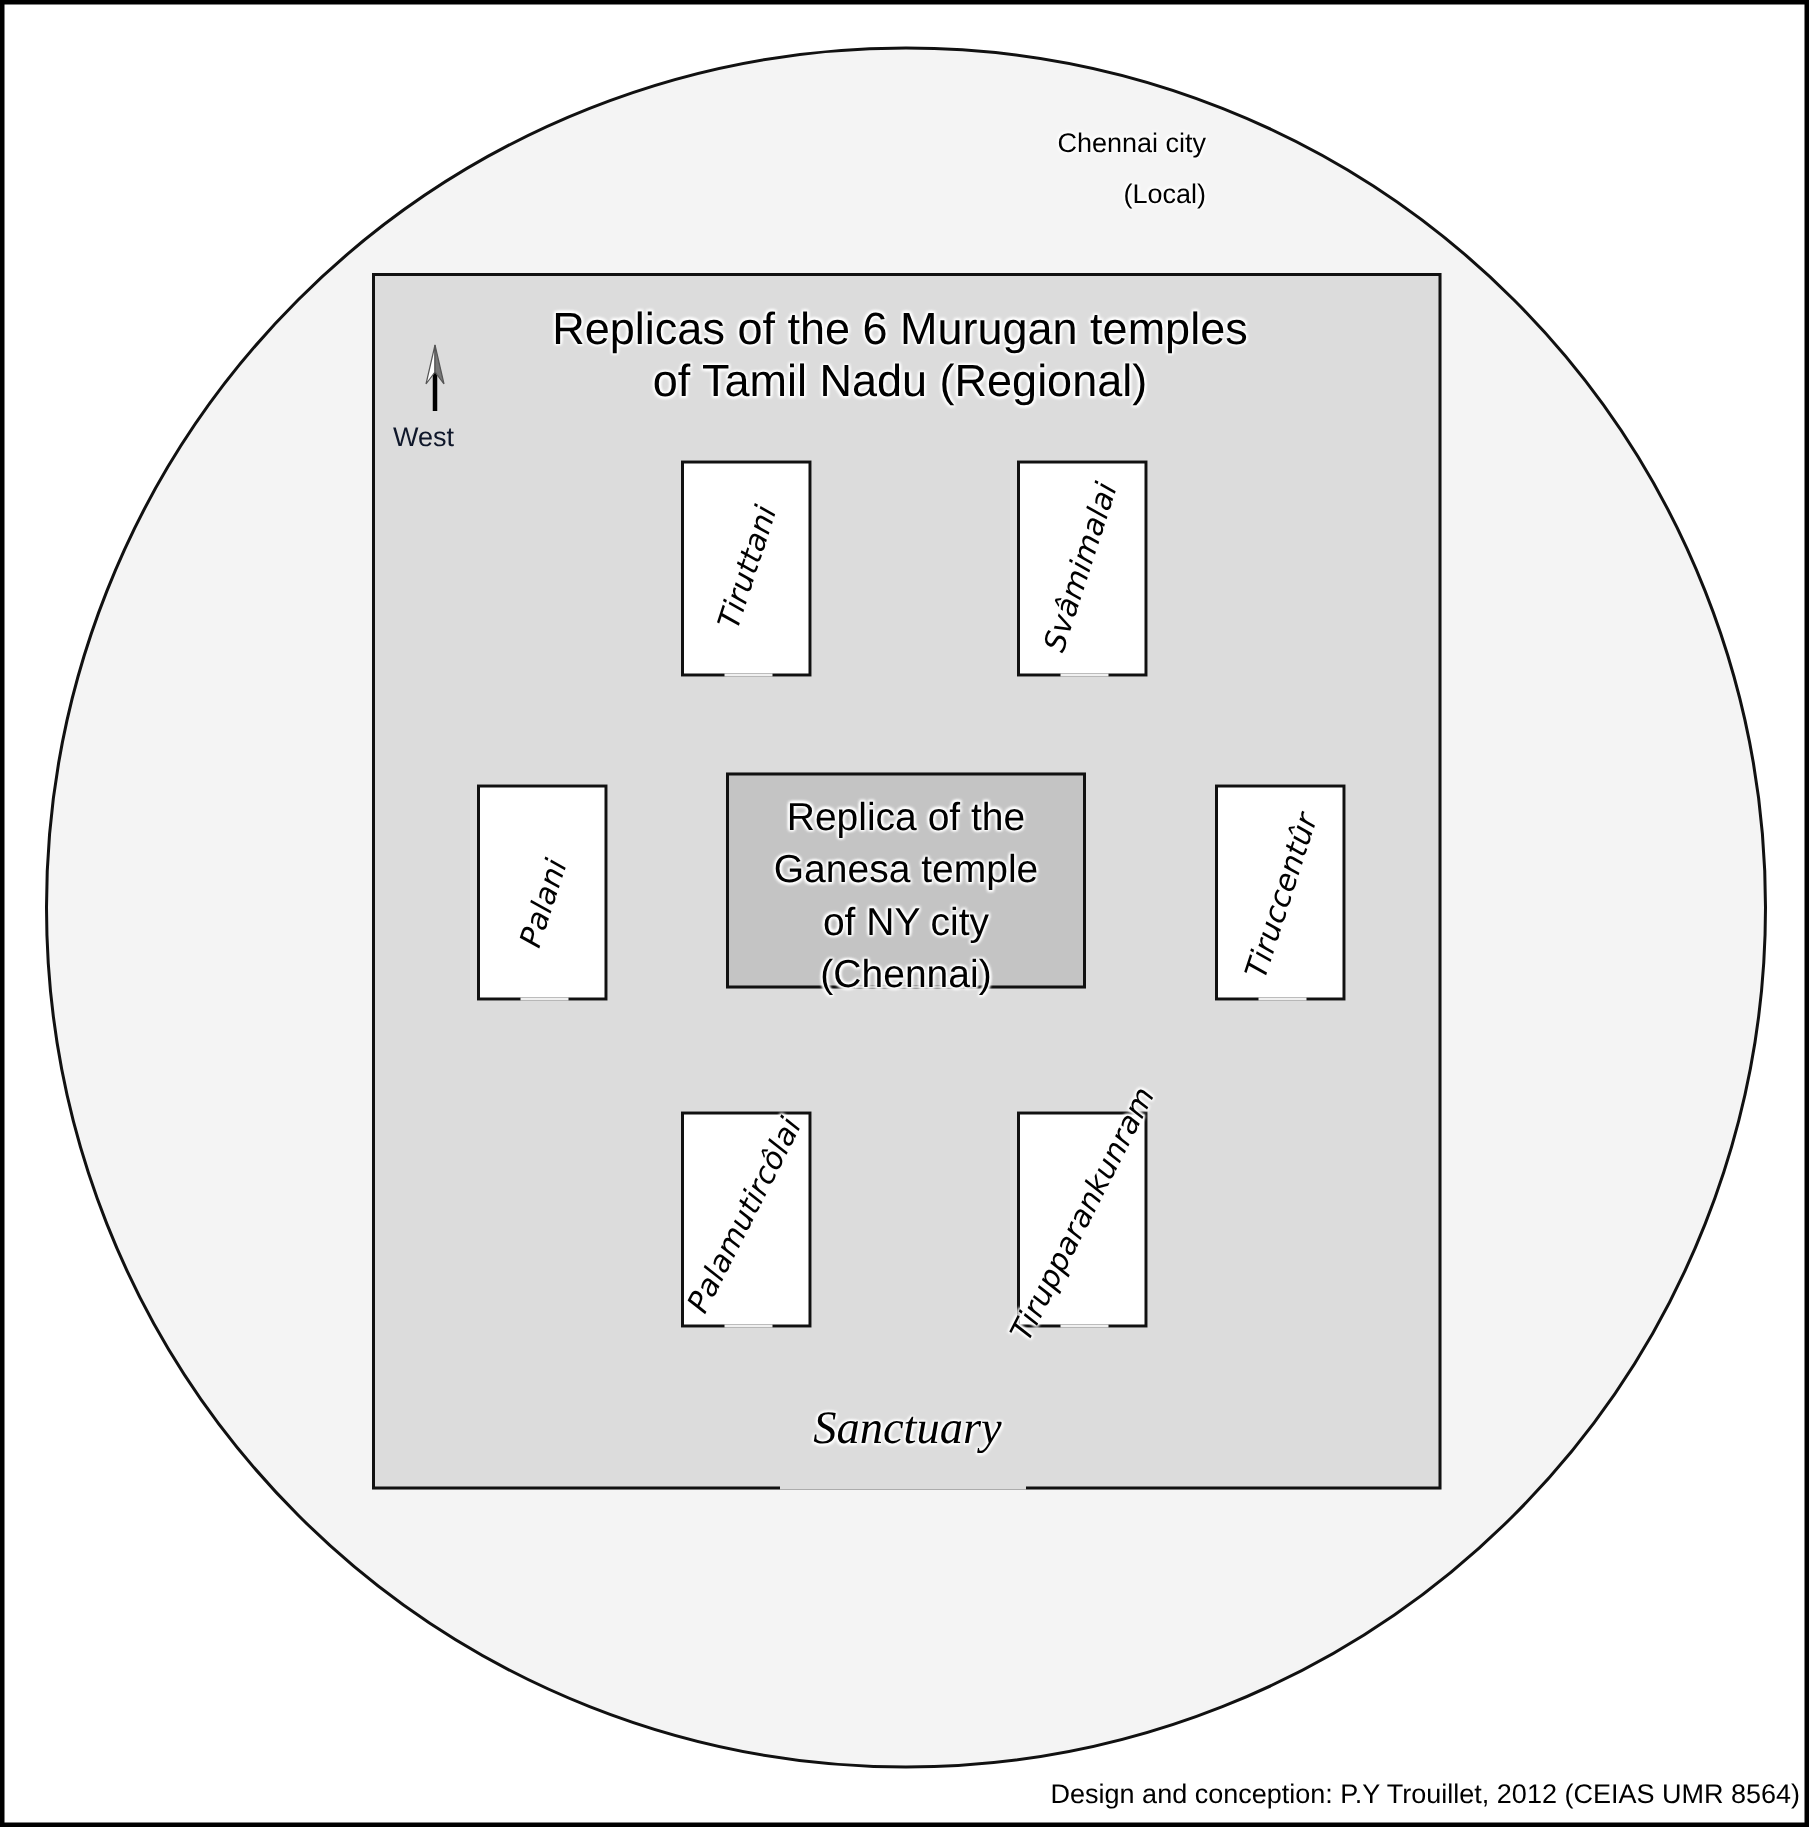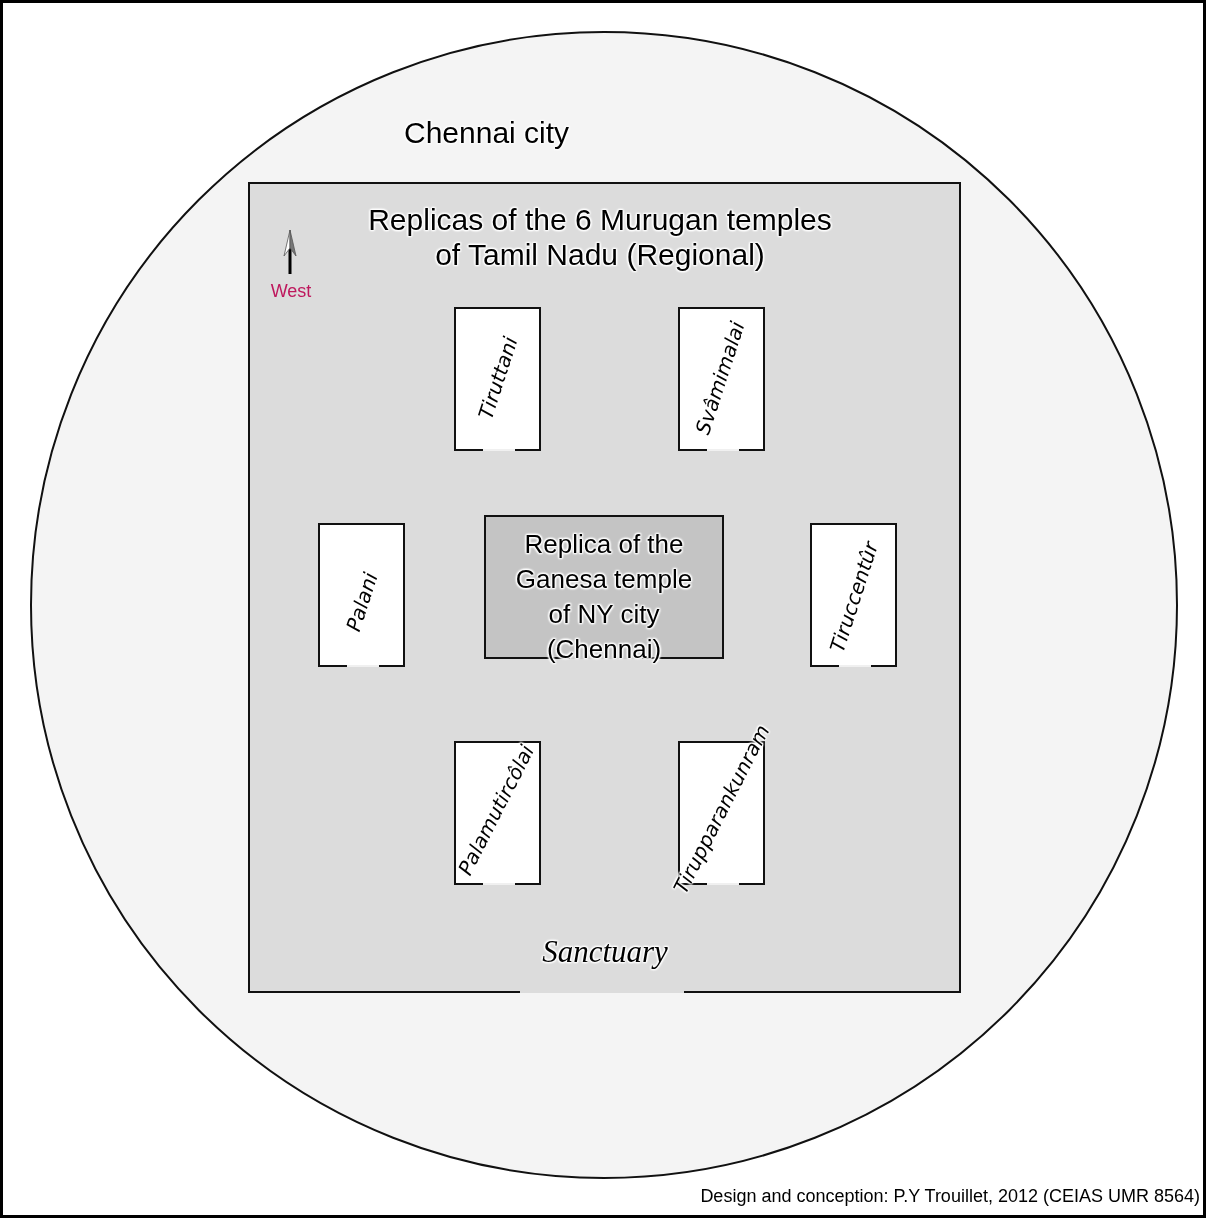--- a/index.html
+++ b/index.html
@@ -1,43 +1,44 @@
 <!DOCTYPE html>
 <html><head>
 <meta charset="utf-8">
 <style>
   html, body { margin: 0; padding: 0; background: #ffffff; }
   body { width: 1206px; height: 1218px; position: relative; overflow: hidden; font-family: "Liberation Sans", sans-serif; }
   .frame { position: absolute; left: 0; top: 0; width: 1206px; height: 1218px; box-sizing: border-box; border: 3px solid #000; background: #fff; }
   .circle { position: absolute; left: 30px; top: 31px; width: 1148px; height: 1148px; border-radius: 50%; border: 2px solid #111; background: #f4f4f4; box-sizing: border-box; }
   .halo { color: #000; text-shadow: 0 0 2px #fff, 0 0 2px #fff, 0 0 3px #fff, 1px 1px 2px #fff, -1px -1px 2px #fff, 1px -1px 2px #fff, -1px 1px 2px #fff; }
-  .city-label { position: absolute; left: 404px; top: 78px; width: 400px; text-align: left; font-size: 30px; line-height: 34px; margin-top: 38px; }
+  .city-label { position: absolute; left: 404px; top: 78px; width: 400px; text-align: right; font-size: 18px; line-height: 34px; }
   .sanctuary { position: absolute; left: 248px; top: 182px; width: 713px; height: 811px; box-sizing: border-box; border: 2px solid #111; background: #dcdcdc; }
   .regional-label { position: absolute; left: 300px; top: 202px; width: 600px; text-align: center; font-size: 30px; line-height: 35px; }
   .compass { position: absolute; left: 262px; top: 228px; width: 60px; height: 80px; }
-  .compass .label { position: absolute; top: 53px; left: 0; width: 58px; text-align: center; font-size: 18px; color: #be185d; }
+  .compass .label { position: absolute; top: 53px; left: 0; width: 58px; font-size: 18px; color: #0f172a; }
   .temple { position: absolute; width: 87px; height: 144px; box-sizing: border-box; border: 2px solid #111; background: #fff; }
   .temple .door { position: absolute; bottom: -2px; left: 27px; width: 32px; height: 2px; background: #f0f0f0; }
   .temple-name { position: absolute; font-family: "DejaVu Sans", sans-serif; font-style: italic; font-size: 20px; white-space: nowrap; transform-origin: center center; }
   .ganesa { position: absolute; left: 484px; top: 515px; width: 240px; height: 144px; box-sizing: border-box; border: 2px solid #111; background: #c4c4c4; }
   .ganesa .door { position: absolute; bottom: -2px; left: 84px; width: 72px; height: 2px; background: #c8c8c8; }
   .ganesa-label { position: absolute; left: 0; top: 10px; width: 100%; text-align: center; font-size: 26px; line-height: 35px; }
   .sanct-label { position: absolute; left: 480px; top: 934px; width: 250px; text-align: center; font-size: 31px; font-style: italic; font-family: Liberation Serif, serif; }
   .sanct-door { position: absolute; left: 520px; top: 989px; width: 164px; height: 4px; background: #dcdcdc; }
   .credit { position: absolute; right: 6px; top: 1186px; font-size: 18px; color: #000; margin-left: 20px; }
 </style>
 </head>
 <body>
 
 <div class="frame"></div>
 
 <div class="circle"></div>
 
 <div class="city-label halo">
   <div>Chennai city</div>
+  <div>(Local)</div>
 </div>
 
 <div class="sanctuary"></div>
 
 <div class="regional-label halo">
   <div>Replicas of the 6 Murugan temples</div>
   <div>of Tamil Nadu (Regional)</div>
 </div>
 
 <div class="compass">

